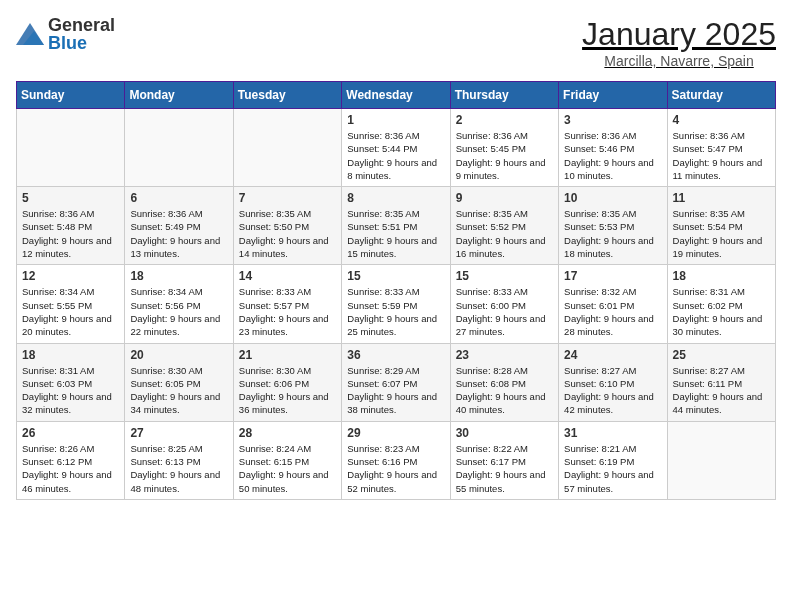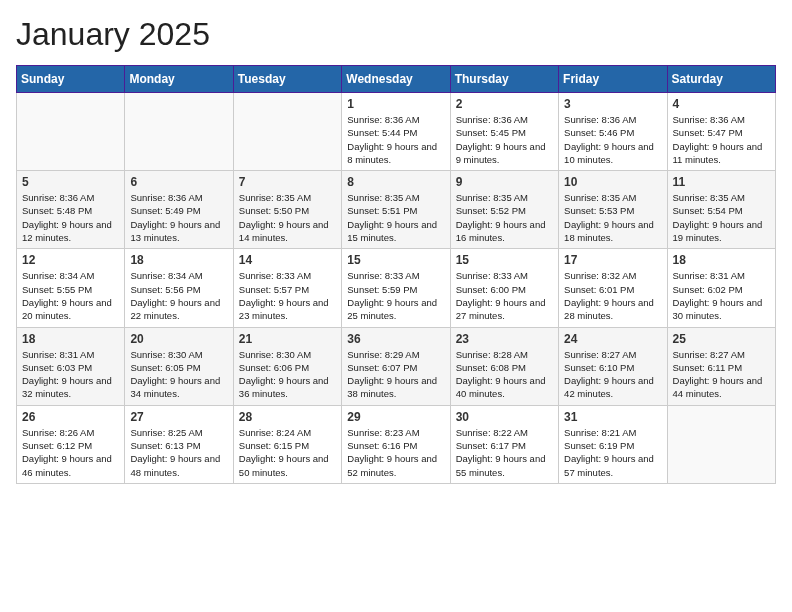--- a/index.html
+++ b/index.html
@@ -32,20 +32,21 @@
       font-weight: bold;
       color: #1a6fb5;
       line-height: 1;
     }
     .logo-icon {
       width: 28px;
       height: 22px;
     }
     .title-block {
       text-align: center;
+      text-decoration: underline;
     }
     .month-year {
       font-size: 32px;
       font-weight: normal;
       color: #222;
     }
     .location {
       font-size: 14px;
       color: #555;
     }
@@ -86,22 +87,33 @@
       background: #f9f9f9;
     }
     .row-shaded td {
       background: #f5f5f5;
     }
   </style>
 </head>
 <body>
 
 <div class="header">
+  <div class="logo">
+    <svg class="logo-icon" viewBox="0 0 28 22" xmlns="http://www.w3.org/2000/svg">
+      <polygon points="0,22 14,0 28,22" fill="#2466a8" opacity="0.85"></polygon>
+      <polygon points="7,22 18,8 28,22" fill="#1a6fb5" opacity="0.6"></polygon>
+    </svg>
+    <div>
+      <div class="logo-text-general">General</div>
+      <div class="logo-text-blue">Blue</div>
+    </div>
+  </div>
   <div class="title-block">
     <div class="month-year">January 2025</div>
+    <div class="location">Marcilla, Navarre, Spain</div>
   </div>
 </div>
 
 <table class="calendar">
   <thead>
     <tr>
     <th>Sunday</th>
         <th>Monday</th>
         <th>Tuesday</th>
         <th>Wednesday</th>

